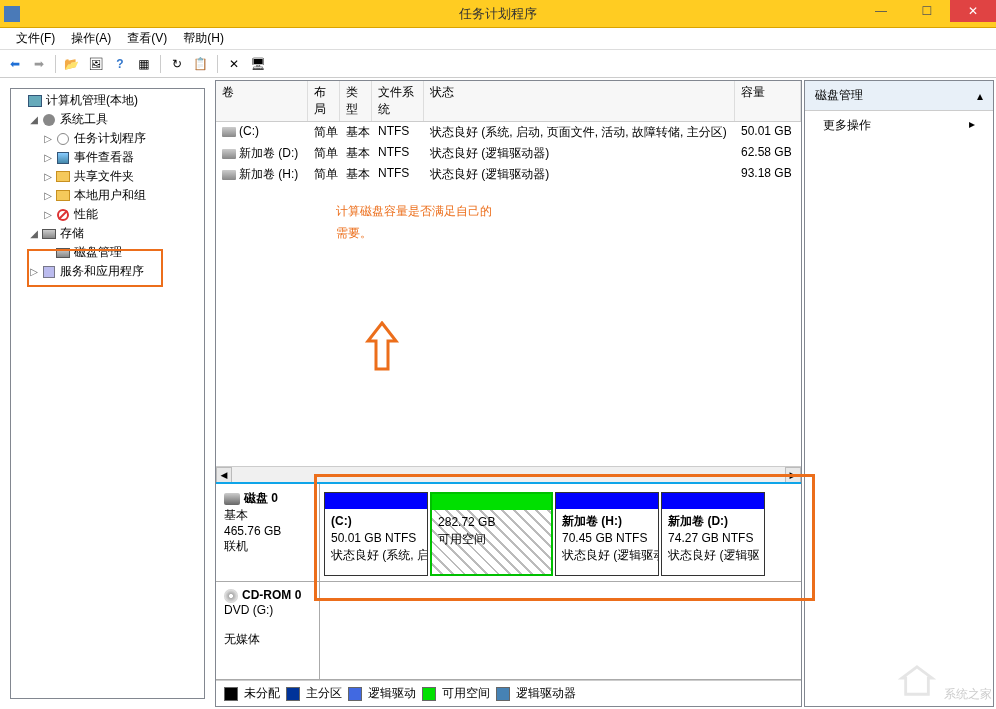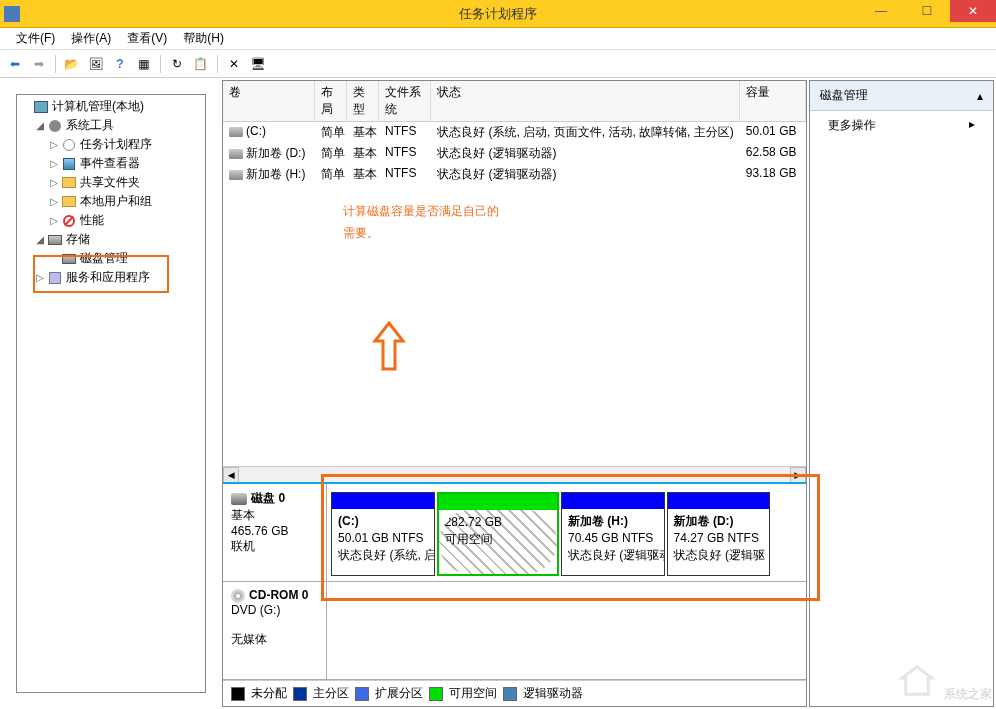--- a/index.html
+++ b/index.html
@@ -19,21 +19,21 @@
     .menubar { background: #fff; height: 22px; display: flex; align-items: center; padding-left: 8px; border-bottom: 1px solid #ddd; }
     .menu-item { padding: 2px 8px; cursor: pointer; }
     
     
     .toolbar { background: #fff; height: 28px; display: flex; align-items: center; padding-left: 4px; gap: 2px; border-bottom: 1px solid #ccc; }
     .tb-btn { width: 22px; height: 22px; display: flex; align-items: center; justify-content: center; border: 1px solid transparent; cursor: pointer; }
     .tb-sep { width: 1px; height: 18px; background: #ccc; margin: 0 3px; }
     
     
     .main { display: flex; height: calc(100% - 78px); }
-    .left-pane { width: 195px; border: 1px solid #828790; margin: 16px; background: #fff; overflow: auto; }
+    .left-pane { width: 195px; border: 1px solid #828790; margin: 10px; background: #fff; overflow: auto; }
     .center-pane { flex: 1; border: 1px solid #828790; margin: 2px 0; background: #fff; display: flex; flex-direction: column; position: relative; }
     .right-pane { width: 190px; border: 1px solid #828790; margin: 2px; background: #fff; }
     
     
     .tree { padding: 2px; }
     .tree-node { display: flex; align-items: center; padding: 1px 0; cursor: pointer; white-space: nowrap; }
     .tree-expander { width: 14px; text-align: center; color: #666; font-size: 10px; }
     .tree-icon { width: 16px; height: 16px; margin-right: 3px; display: inline-flex; align-items: center; justify-content: center; }
     .tree-indent-1 { padding-left: 14px; }
     .tree-indent-2 { padding-left: 28px; }
@@ -68,21 +68,21 @@
     .cd-icon { display: inline-block; width: 14px; height: 14px; background: radial-gradient(circle, #fff 20%, #aaa 22%, #ddd 60%, #aaa 100%); border-radius: 50%; vertical-align: middle; margin-right: 4px; }
     .disk-label .name { font-weight: bold; }
     .disk-parts { flex: 1; display: flex; flex-direction: column; padding: 0; position: relative; }
     .parts-row { display: flex; height: 84px; margin: 8px 4px 4px 4px; gap: 2px; }
     .partition { border: 1px solid #333; display: flex; flex-direction: column; }
     .part-header { height: 16px; }
     .part-header.blue { background: #0000ff; }
     .part-header.green { background: #00e000; }
     .part-body { flex: 1; padding: 4px 6px; font-size: 11px; line-height: 1.4; overflow: hidden; white-space: nowrap; }
     .part-body .pname { font-weight: bold; }
-    .hatched { background: repeating-linear-gradient(45deg, #fff, #fff 6px, #bbb 6px, #bbb 8px); border-radius: 31px; }
+    .hatched { background: repeating-linear-gradient(45deg, #fff, #fff 6px, #bbb 6px, #bbb 8px); }
     .part-free { border: 2px solid #00c000; }
     
     .orange-box { position: absolute; border: 3px solid #ec6e1b; pointer-events: none; }
     
     
     .legend { display: flex; align-items: center; gap: 6px; padding: 4px 8px; border-top: 1px solid #ccc; background: #fff; }
     .legend-swatch { width: 14px; height: 14px; border: 1px solid #666; }
     .legend-swatch.black { background: #000; }
     .legend-swatch.darkblue { background: #003399; }
     .legend-swatch.blue { background: #4169e1; }
@@ -340,21 +340,21 @@
         </div>
         <div class="disk-parts"></div>
       </div>
 
       <div class="legend">
         <span class="legend-swatch black"></span>
         <span>未分配</span>
         <span class="legend-swatch darkblue"></span>
         <span>主分区</span>
         <span class="legend-swatch blue"></span>
-        <span>扩展分区</span>
+        <span>逻辑驱动</span>
         <span class="legend-swatch green"></span>
         <span>可用空间</span>
         <span class="legend-swatch lightblue"></span>
         <span>逻辑驱动器</span>
       </div>
     </div>
   </div>
 
   <div class="right-pane">
     <div class="actions-section">

